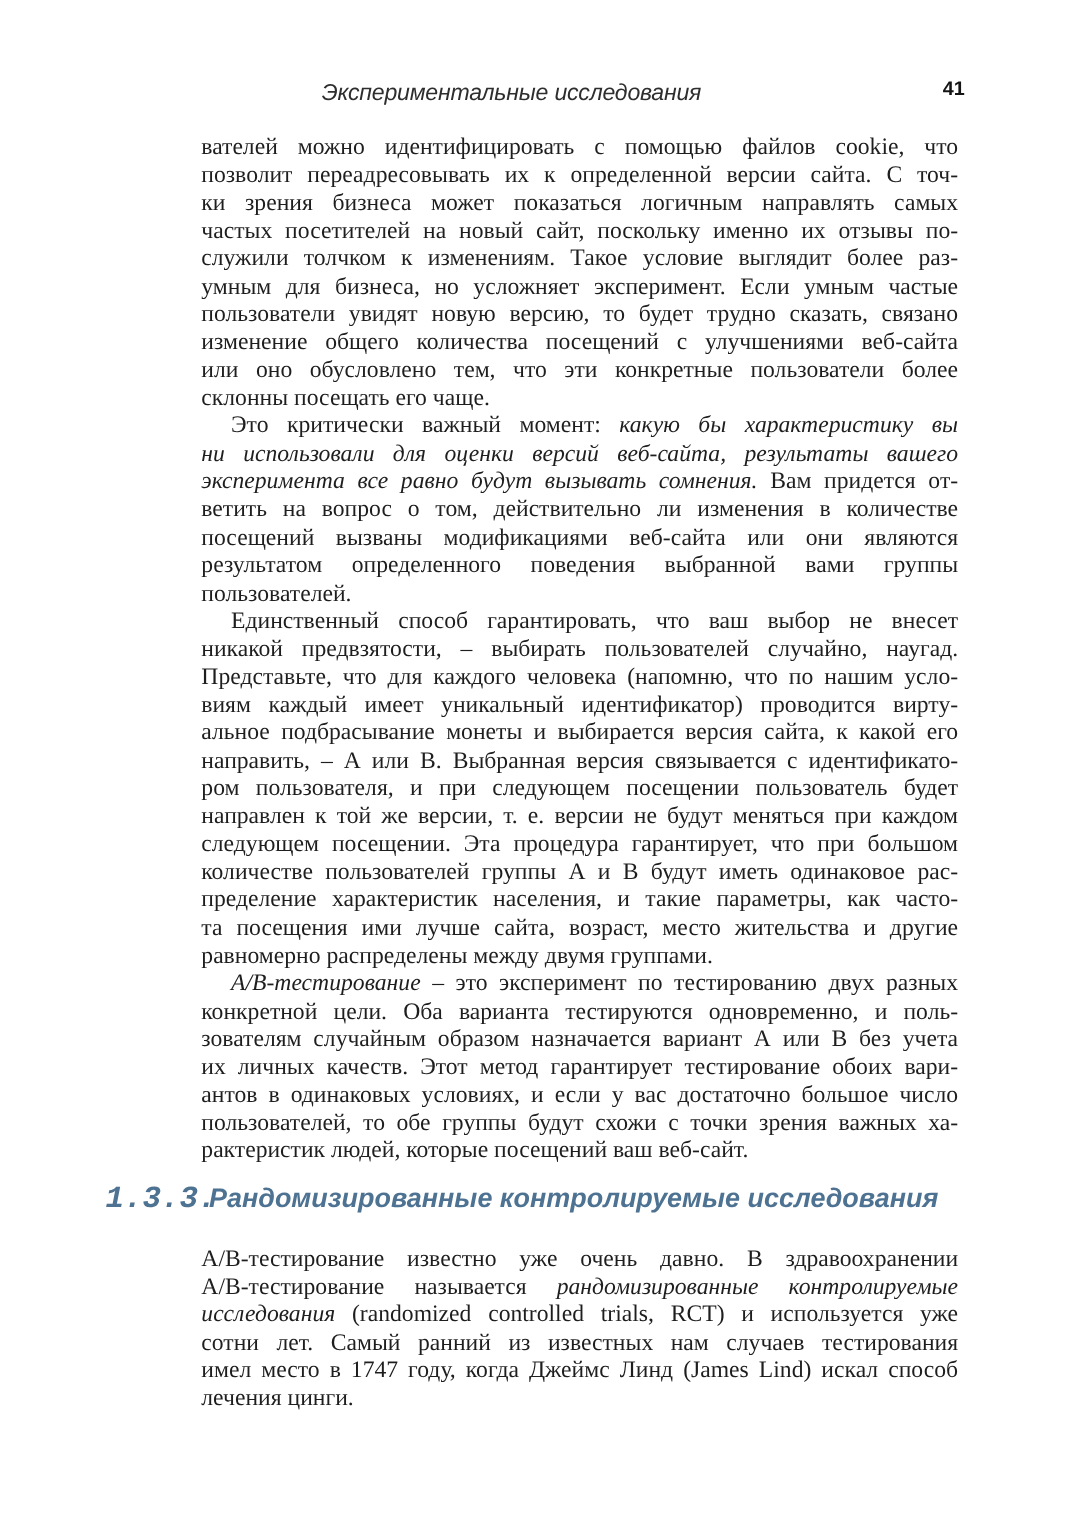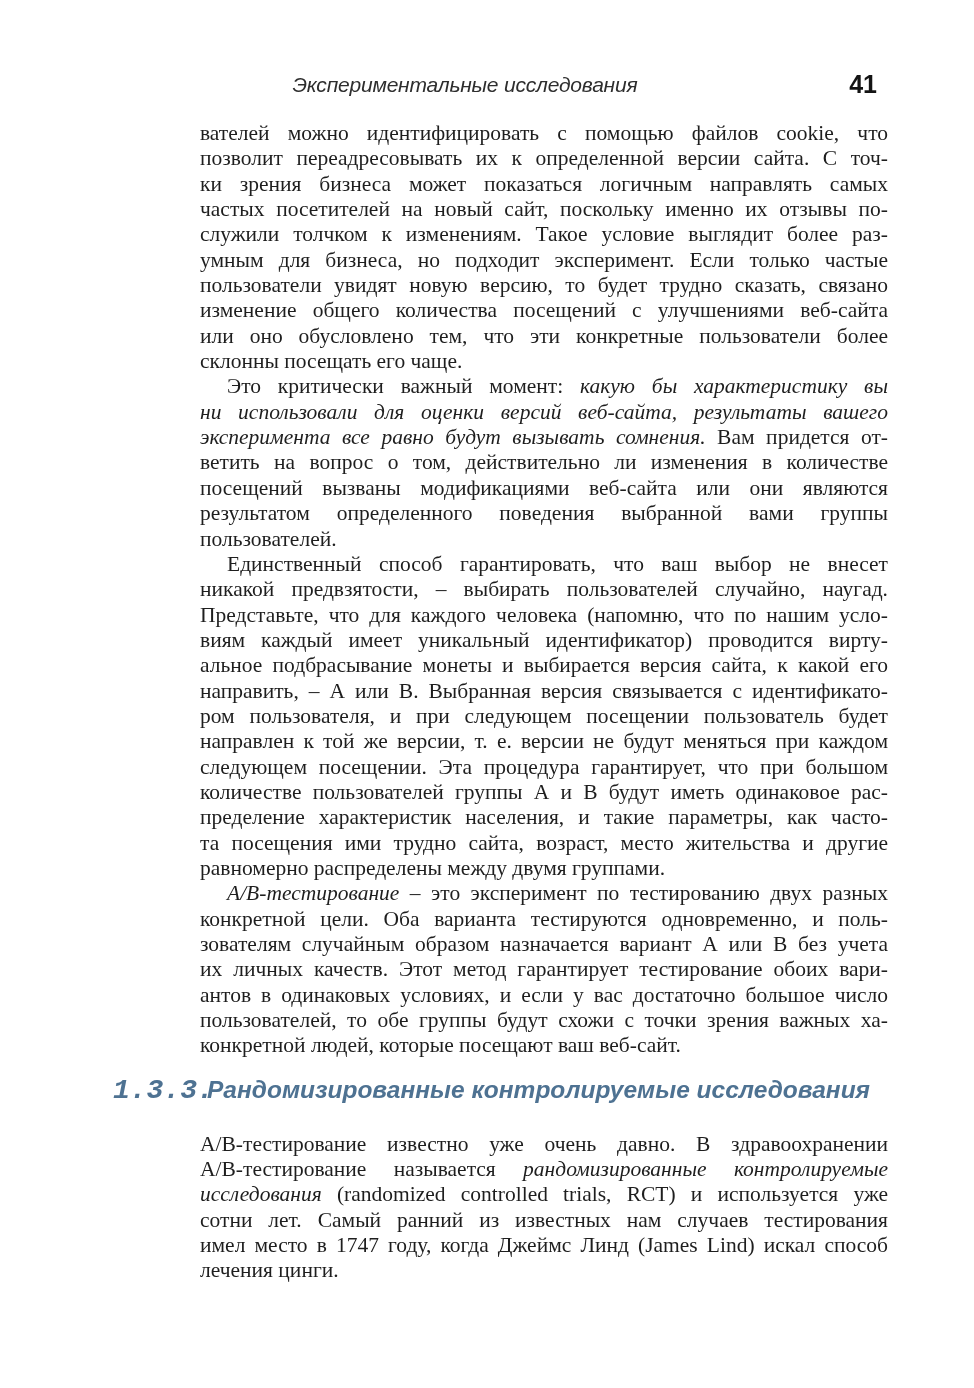--- a/index.html
+++ b/index.html
@@ -23,26 +23,26 @@
     letter-spacing: -0.2px;
     color: #2e2e2e;
     white-space: nowrap;
   }
   .page-number {
     position: absolute;
     top: 70px;
     right: 97px;
     font-family: "Liberation Sans", sans-serif;
     font-weight: bold;
-    font-size: 25px;
+    font-size: 18px;
     color: #141414;
   }
   .text-column {
     position: absolute;
-    left: 200px;
+    left: 183px;
     top: 121px;
     width: 688px;
     font-size: 21.5px;
     line-height: 25.35px;
     color: #1e1e1e;
   }
   .line {
     text-align: justify;
     text-align-last: justify;
     -moz-text-align-last: justify;
@@ -75,21 +75,21 @@
   <div class="running-title">Экспериментальные исследования</div>
   <div class="page-number">41</div>
 
   <div class="text-column" style="color: rgb(30, 30, 30);">
     <div>
         <div class="line"><span>вателей можно идентифицировать с помощью файлов cookie, что</span></div>
         <div class="line"><span>позволит переадресовывать их к определенной версии сайта. С точ-</span></div>
         <div class="line"><span>ки зрения бизнеса может показаться логичным направлять самых</span></div>
         <div class="line"><span>частых посетителей на новый сайт, поскольку именно их отзывы по-</span></div>
         <div class="line"><span>служили толчком к изменениям. Такое условие выглядит более раз-</span></div>
-        <div class="line"><span>умным для бизнеса, но подходит эксперимент. Если только частые</span></div>
+        <div class="line"><span>умным для бизнеса, но усложняет эксперимент. Если умным частые</span></div>
         <div class="line"><span>пользователи увидят новую версию, то будет трудно сказать, связано</span></div>
         <div class="line"><span>изменение общего количества посещений с улучшениями веб-сайта</span></div>
         <div class="line"><span>или оно обусловлено тем, что эти конкретные пользователи более</span></div>
         <div class="line last"><span>склонны посещать его чаще.</span></div>
         <div class="line indent"><span>Это критически важный момент: </span><i>какую бы характеристику вы</i></div>
         <div class="line"><i>ни использовали для оценки версий веб-сайта, результаты вашего</i></div>
         <div class="line"><i>эксперимента все равно будут вызывать сомнения.</i><span> Вам придется от-</span></div>
         <div class="line"><span>ветить на вопрос о том, действительно ли изменения в количестве</span></div>
         <div class="line"><span>посещений вызваны модификациями веб-сайта или они являются</span></div>
         <div class="line"><span>результатом определенного поведения выбранной вами группы</span></div>
@@ -98,29 +98,29 @@
         <div class="line"><span>никакой предвзятости, – выбирать пользователей случайно, наугад.</span></div>
         <div class="line"><span>Представьте, что для каждого человека (напомню, что по нашим усло-</span></div>
         <div class="line"><span>виям каждый имеет уникальный идентификатор) проводится вирту-</span></div>
         <div class="line"><span>альное подбрасывание монеты и выбирается версия сайта, к какой его</span></div>
         <div class="line"><span>направить, – А или В. Выбранная версия связывается с идентификато-</span></div>
         <div class="line"><span>ром пользователя, и при следующем посещении пользователь будет</span></div>
         <div class="line"><span>направлен к той же версии, т. е. версии не будут меняться при каждом</span></div>
         <div class="line"><span>следующем посещении. Эта процедура гарантирует, что при большом</span></div>
         <div class="line"><span>количестве пользователей группы А и В будут иметь одинаковое рас-</span></div>
         <div class="line"><span>пределение характеристик населения, и такие параметры, как часто-</span></div>
-        <div class="line"><span>та посещения ими трудно сайта, возраст, место жительства и другие</span></div>
+        <div class="line"><span>та посещения ими лучше сайта, возраст, место жительства и другие</span></div>
         <div class="line last"><span>равномерно распределены между двумя группами.</span></div>
         <div class="line indent"><i>А/В-тестирование</i><span> – это эксперимент по тестированию двух разных</span></div>
         <div class="line"><span>конкретной цели. Оба варианта тестируются одновременно, и поль-</span></div>
         <div class="line"><span>зователям случайным образом назначается вариант А или В без учета</span></div>
         <div class="line"><span>их личных качеств. Этот метод гарантирует тестирование обоих вари-</span></div>
         <div class="line"><span>антов в одинаковых условиях, и если у вас достаточно большое число</span></div>
         <div class="line"><span>пользователей, то обе группы будут схожи с точки зрения важных ха-</span></div>
-        <div class="line last"><span>конкретной людей, которые посещают ваш веб-сайт.</span></div>
+        <div class="line last"><span>рактеристик людей, которые посещений ваш веб-сайт.</span></div>
       </div>
 
     <div class="section-heading" style="color: rgb(78, 114, 146);">
       <span class="heading-number">1.3.3.</span><span class="heading-title">Рандомизированные контролируемые исследования</span>
     </div>
 
     <div>
         <div class="line"><span>А/В-тестирование известно уже очень давно. В здравоохранении</span></div>
         <div class="line"><span>А/В-тестирование называется </span><i>рандомизированные контролируемые</i></div>
         <div class="line"><i>исследования</i><span> (randomized controlled trials, RCT) и используется уже</span></div>

